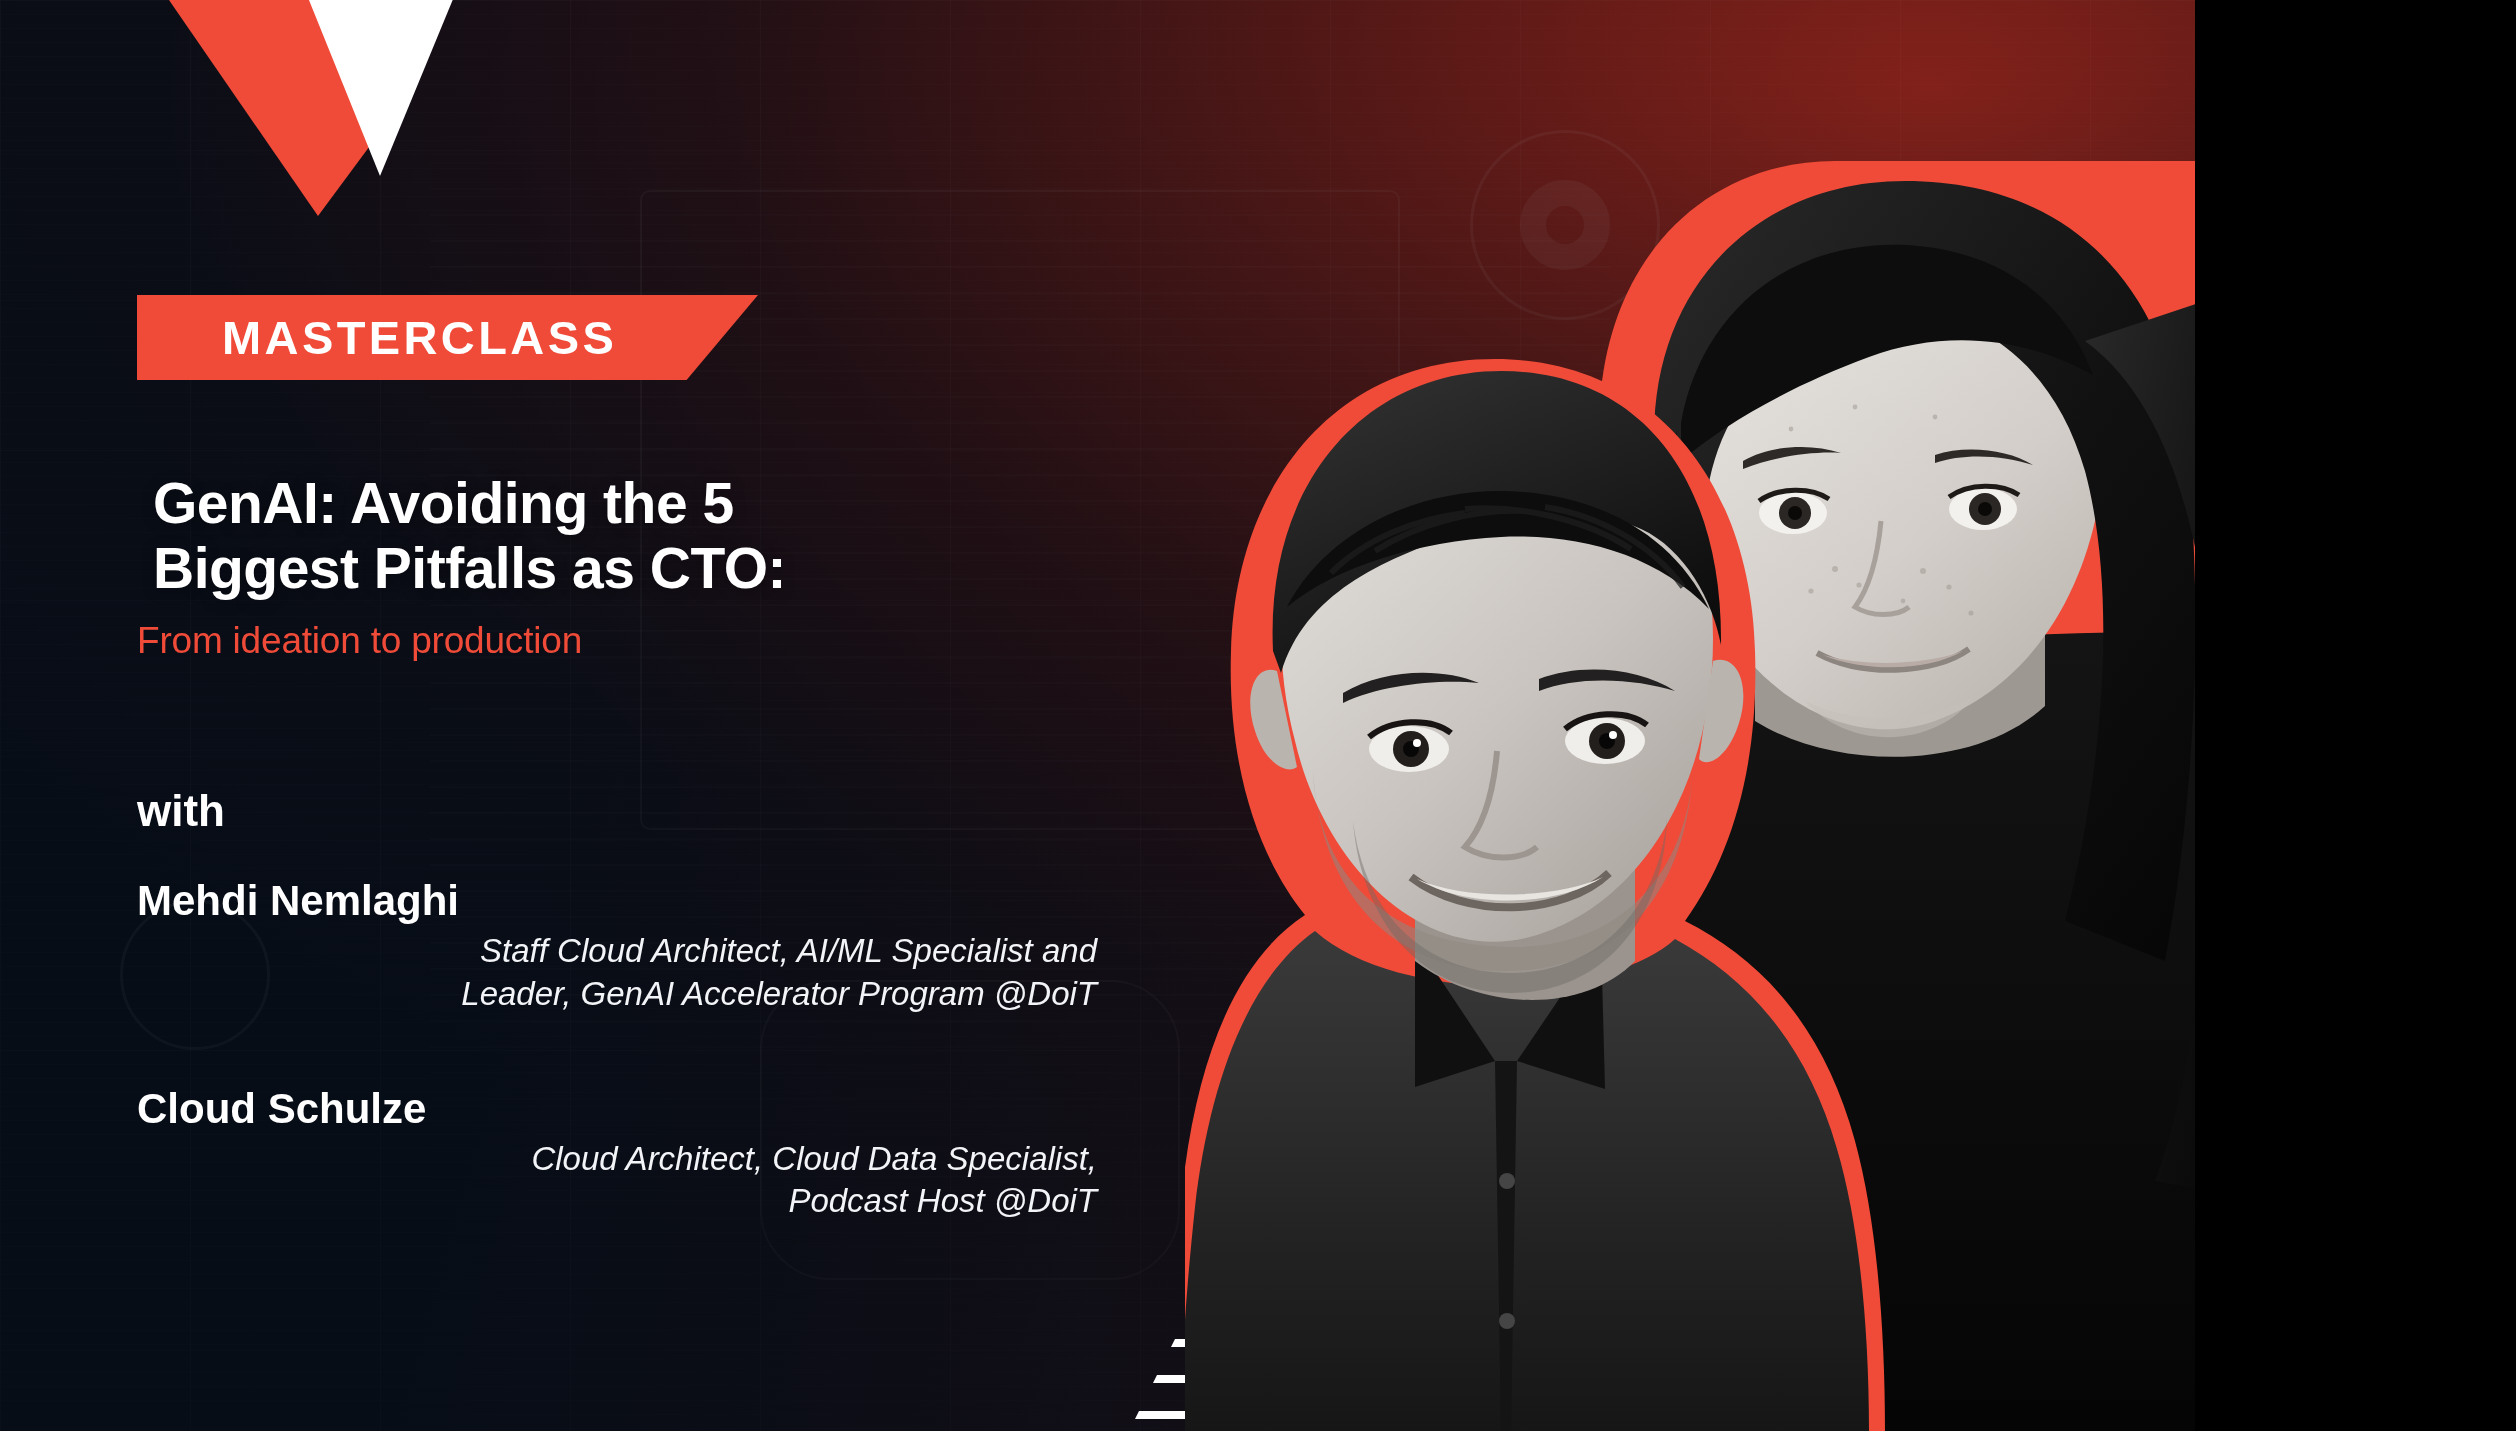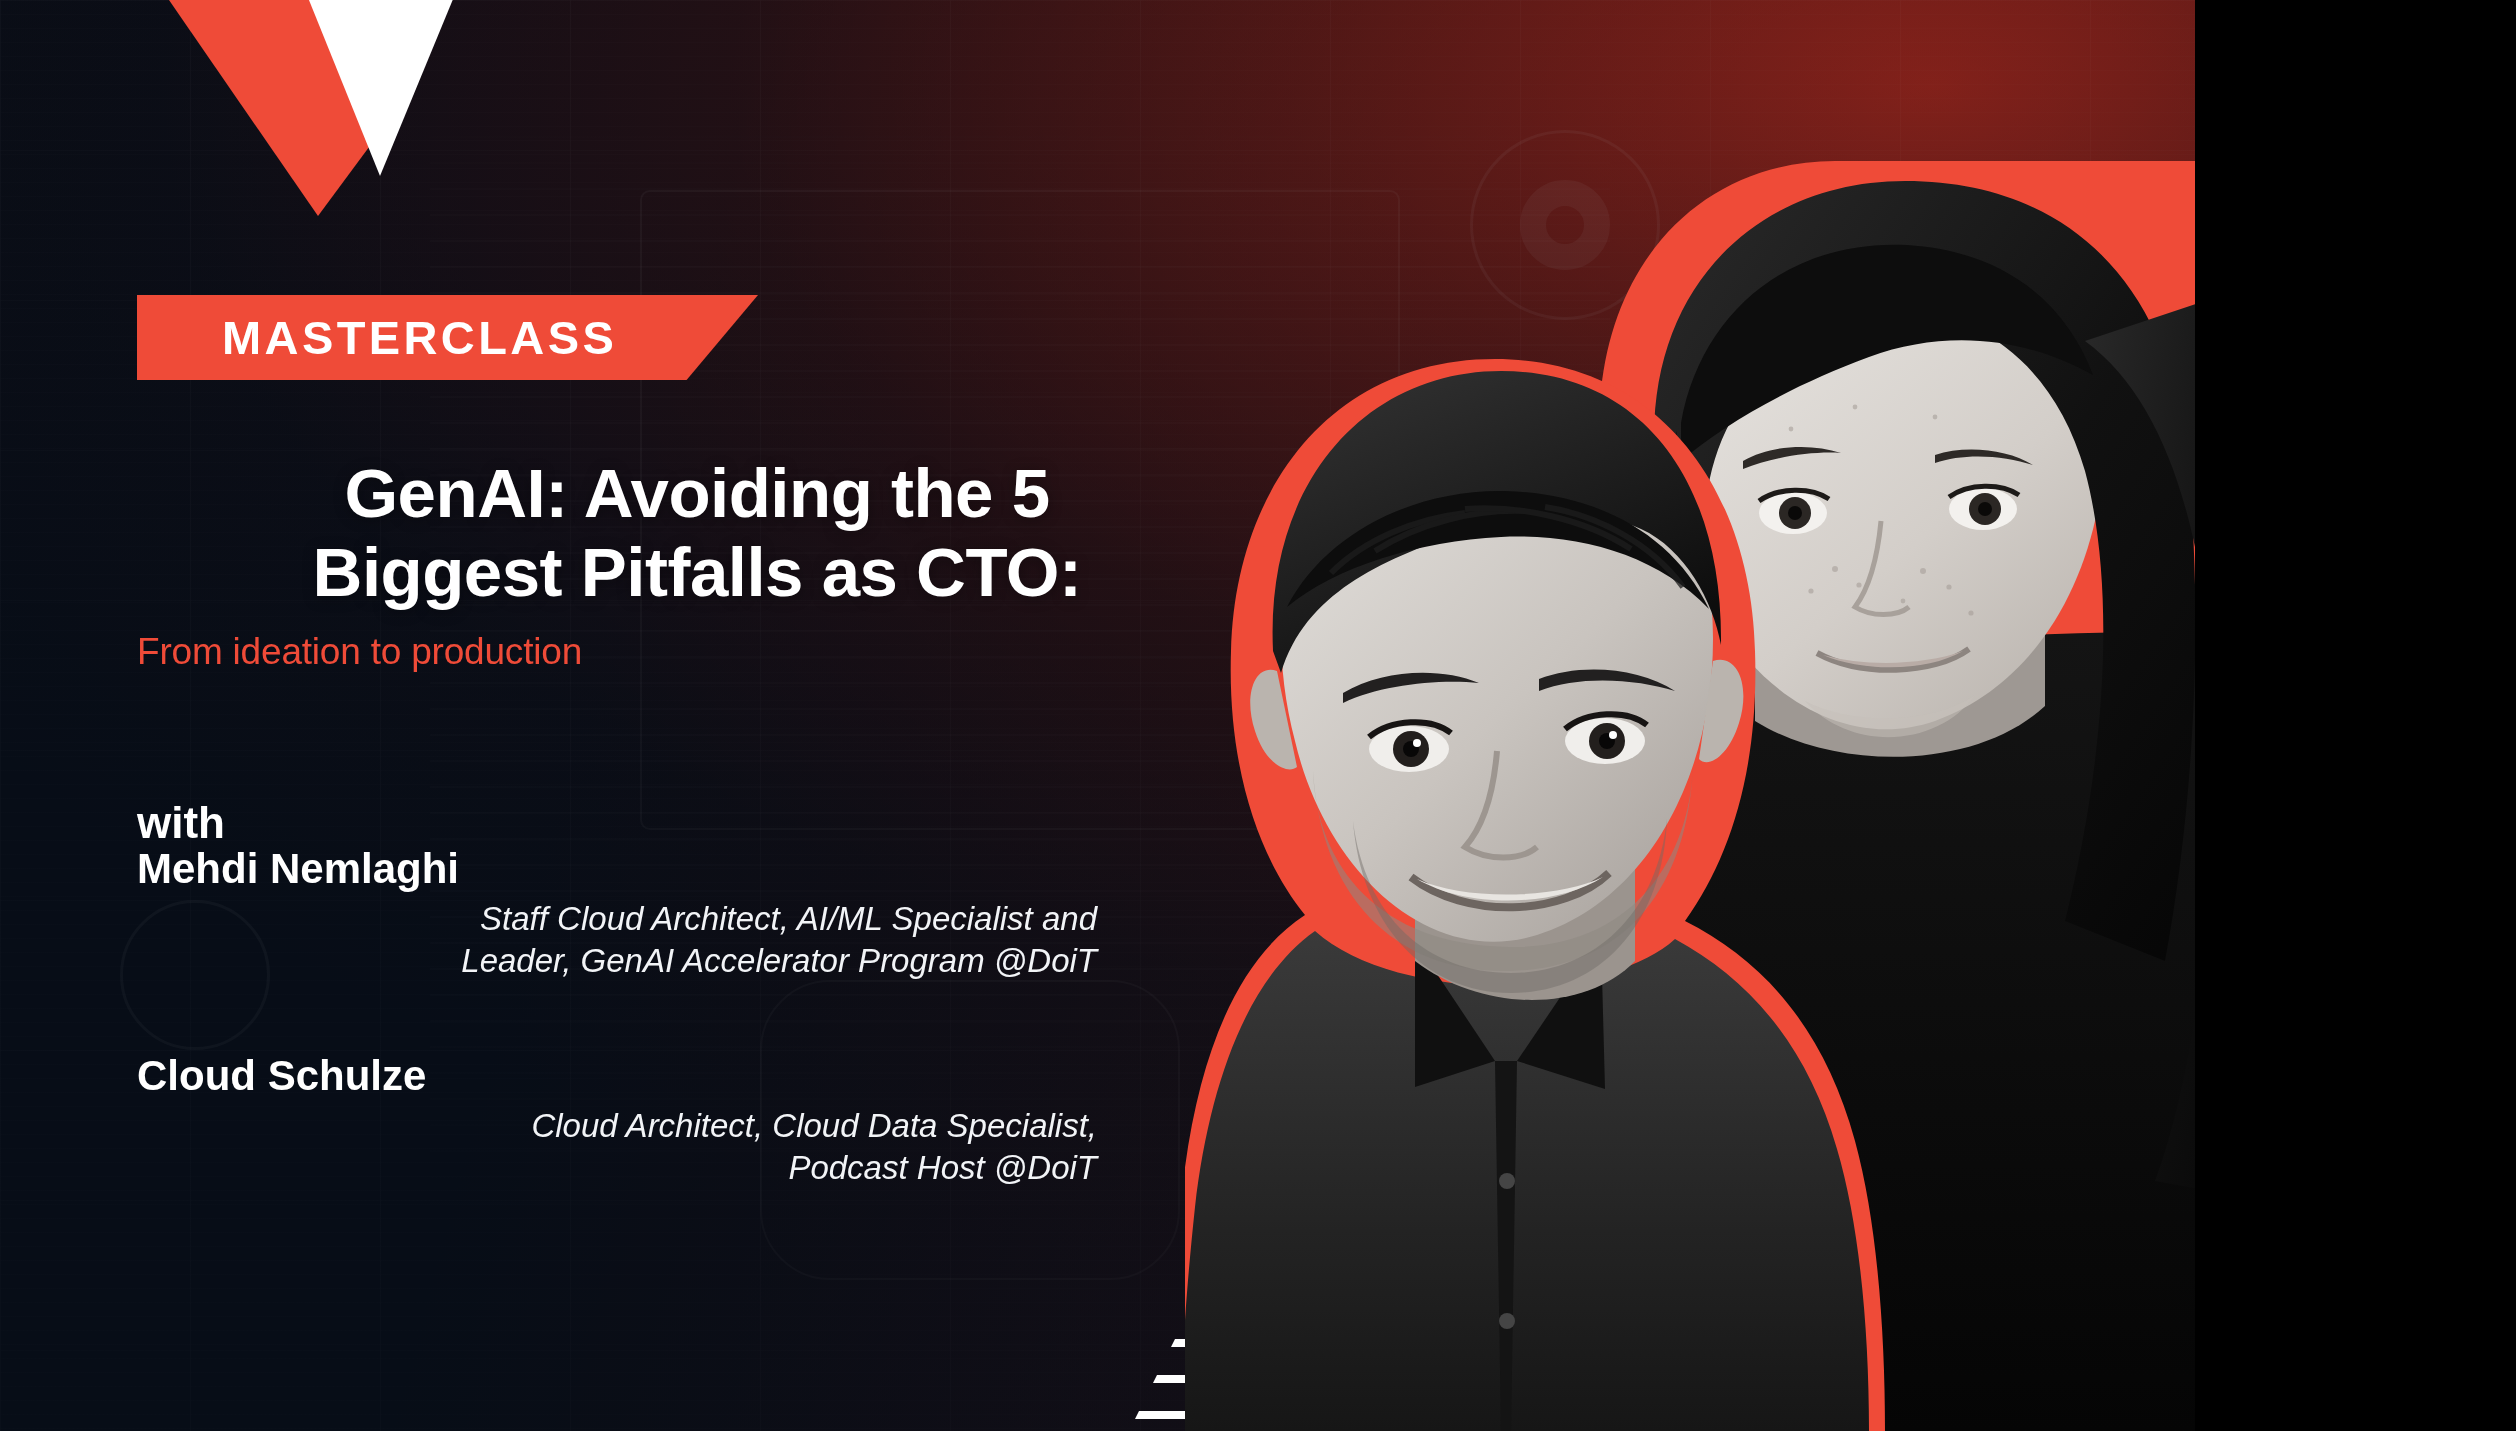--- a/index.html
+++ b/index.html
@@ -82,46 +82,45 @@
     line-height:1;
     white-space:nowrap;
   }
 
   
   .content{
     position:absolute;left:137px;top:455px;width:1120px;
   }
   .title{
     color:#ffffff;
-    font-size:69px;
+    font-size:57px;
     font-weight:700;
     line-height:1.14;
     letter-spacing:-0.5px;
-    margin:0;
+    margin:16px;
     text-shadow:0 2px 14px rgba(0,0,0,.35);
-    text-align:center;
   }
   .subtitle{
     color:var(--red);
     font-size:37px;
     font-weight:400;
     line-height:1.2;
     margin:18px 0 0 0;
     letter-spacing:-0.2px;
   }
 
   .with-label{
     color:#ffffff;
     font-size:44px;
     font-weight:700;
     margin:126px 0 0 0;
     line-height:1;
   }
 
-  .speakers{}
+  .speakers{margin-top:44px;}
   .speaker + .speaker{margin-top:70px;}
   .speaker-name{
     color:#ffffff;
     font-size:42px;
     font-weight:700;
     line-height:1.12;
     margin:0;
   }
   .speaker-role{
     color:#f2f4f7;

